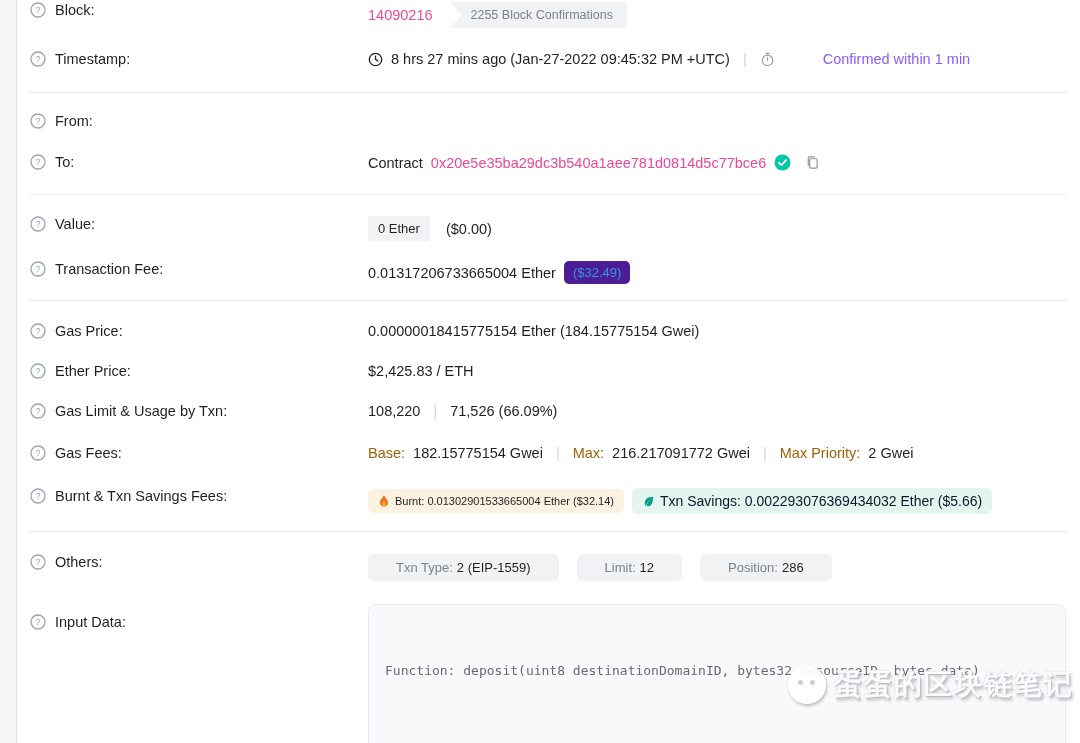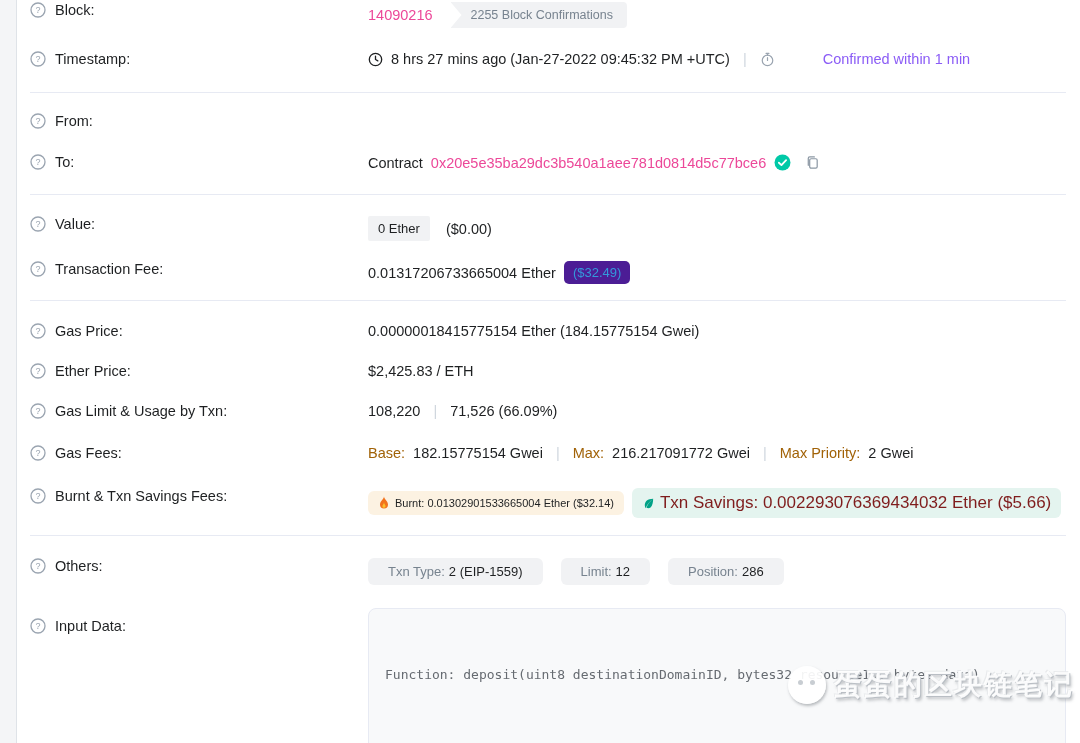--- a/index.html
+++ b/index.html
@@ -41,25 +41,25 @@
   }
   .badge-blue {
     background: #4c1d95; color: #3498db; font-size: 13px;
     padding: 4px 9px; border-radius: 5px;
   }
   .badge-burnt {
     background: #fcf2e2; color: #1e2022; font-size: 11px;
     padding: 5px 10px; border-radius: 6px; display: inline-flex; align-items: center; gap: 5px;
   }
   .badge-savings {
-    background: #e4f4ef; color: #7f1d1d; font-size: 17px;
+    background: #e4f4ef; color: #0f172a; font-size: 14px;
     padding: 5px 10px; border-radius: 6px; display: inline-flex; align-items: center; gap: 5px;
   }
   .badge-other {
-    background: #f1f2f4; font-size: 13px; padding: 6px 20px; border-radius: 6px;
+    background: #f1f2f4; font-size: 13px; padding: 6px 28px; border-radius: 6px;
     display: inline-flex; gap: 4px; margin-right: 10px;
   }
   .badge-other .k { color: #77838f; }
   .badge-other .v { color: #1e2022; }
 
   .gasfees .k { color: #a16207; }
   .gasfees .v { color: #1e2022; }
 
   .code-block {
     background: #f8f9fa; border: 1px solid #e7eaf3; border-radius: 8px;

